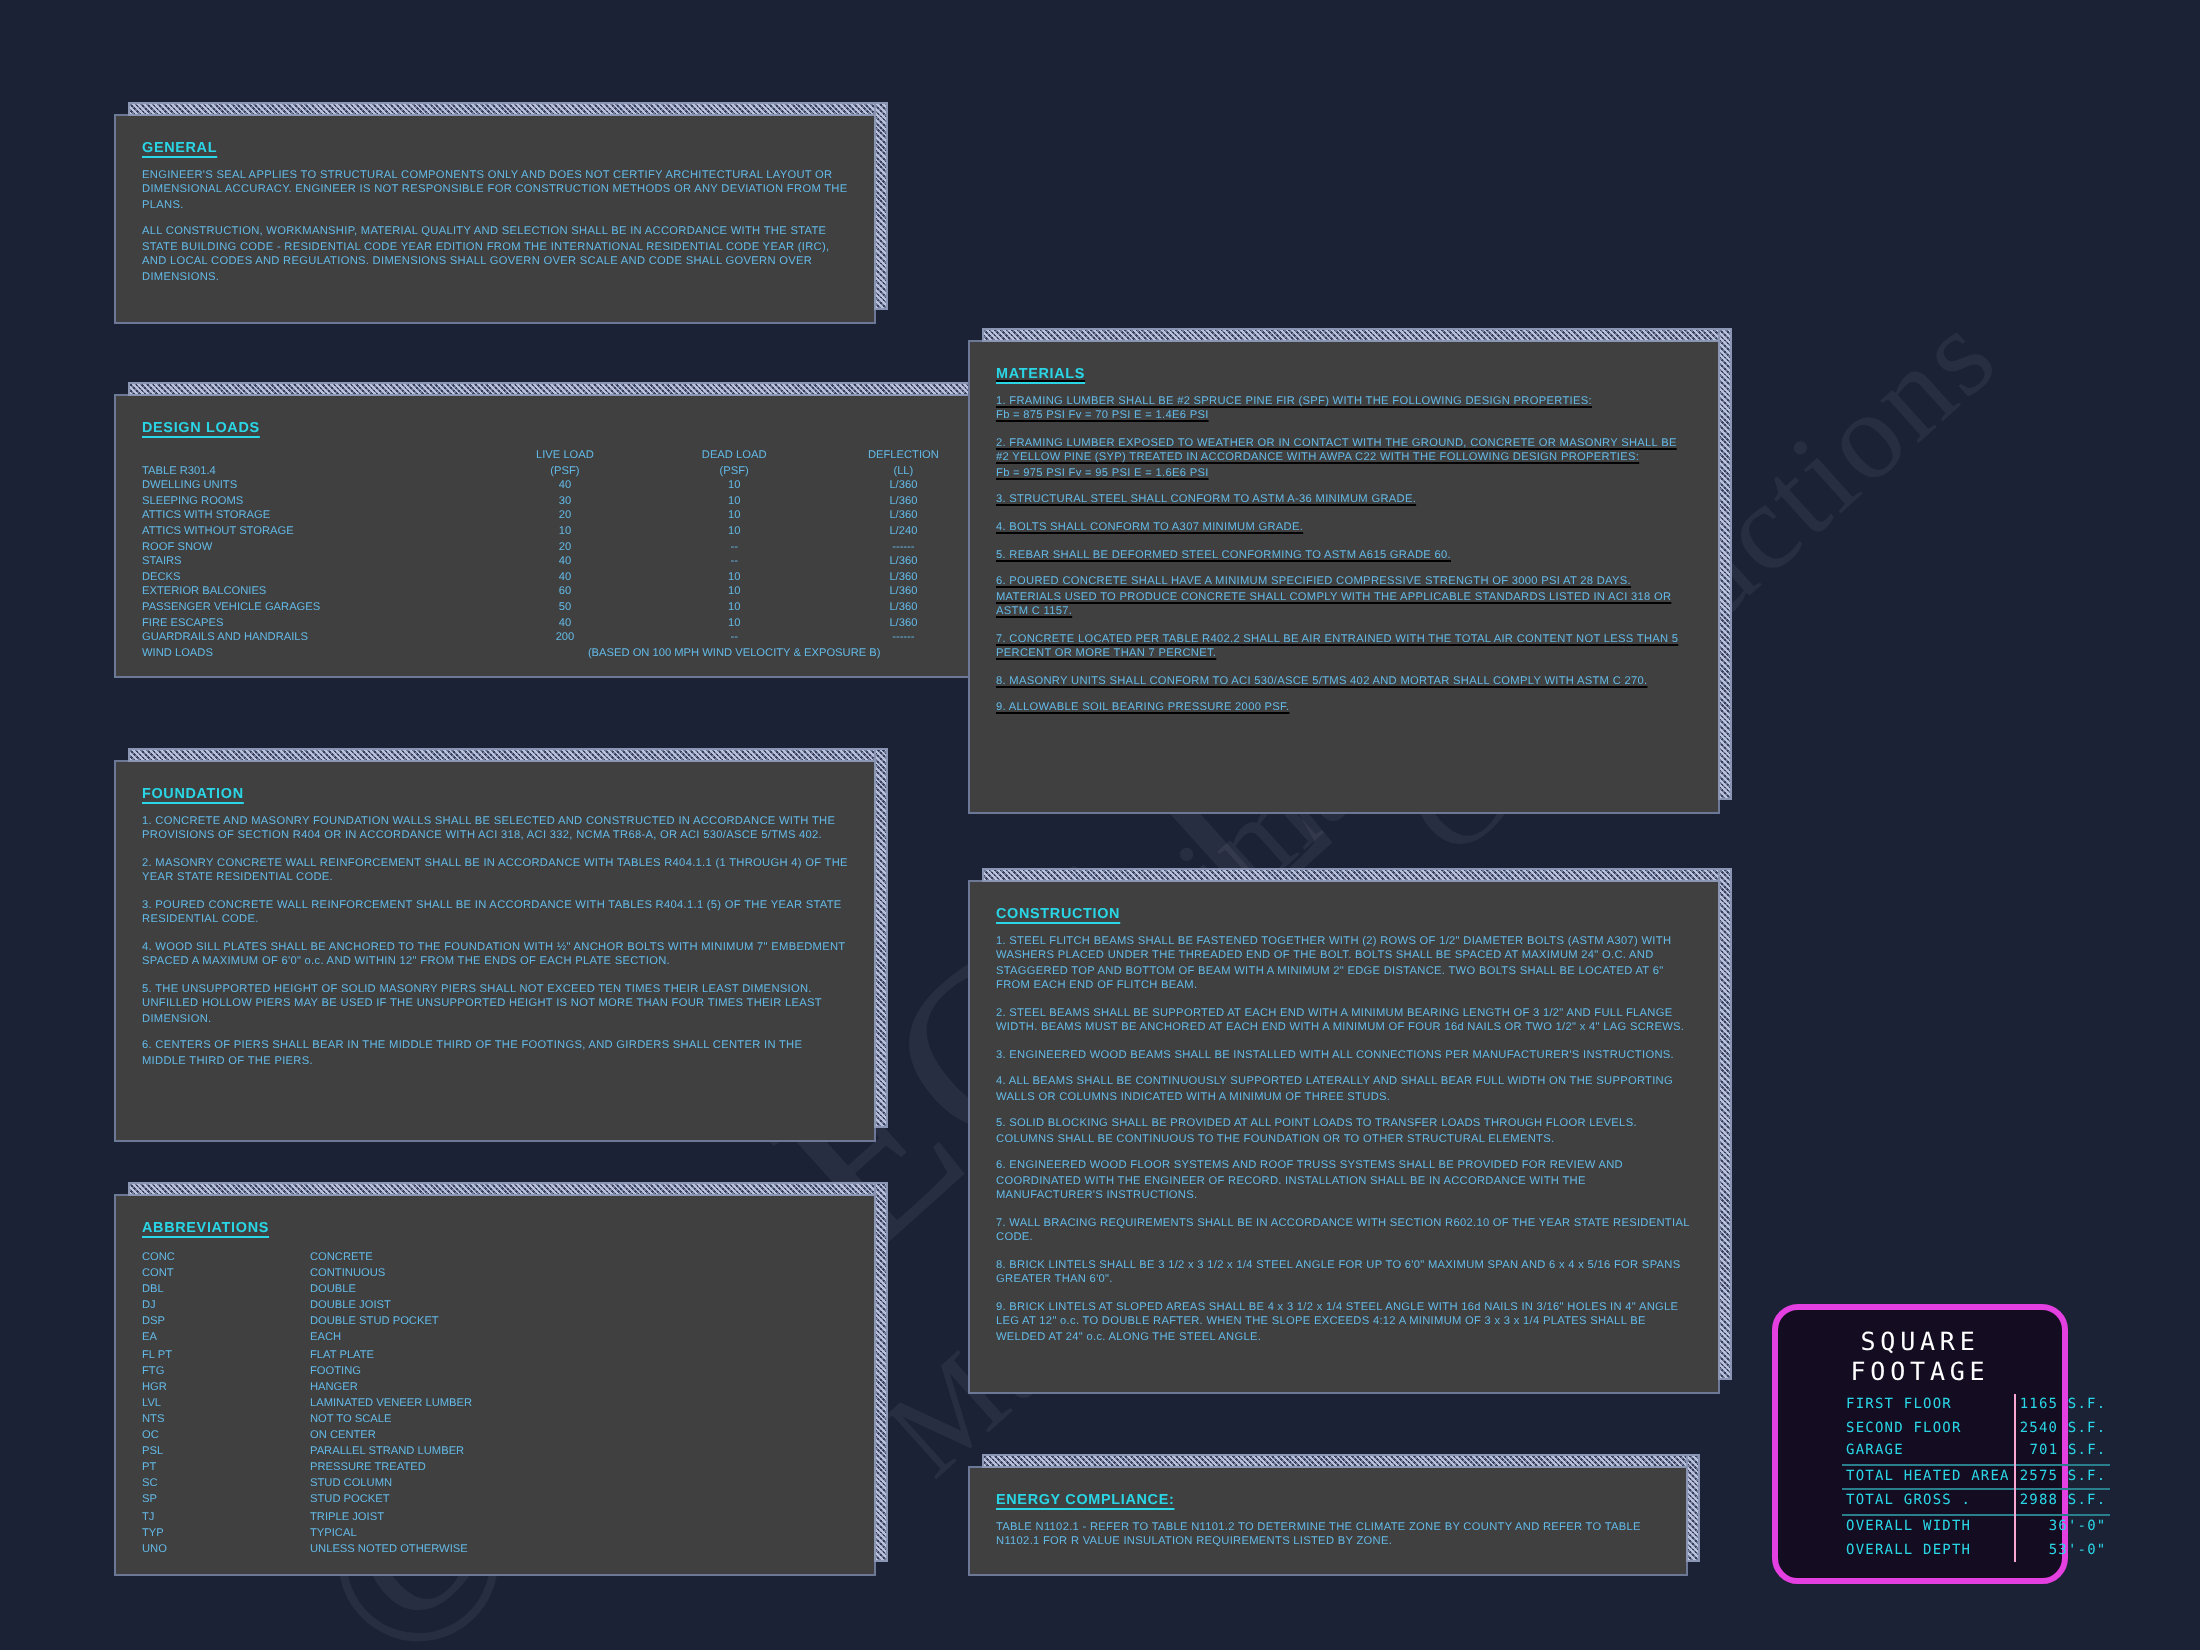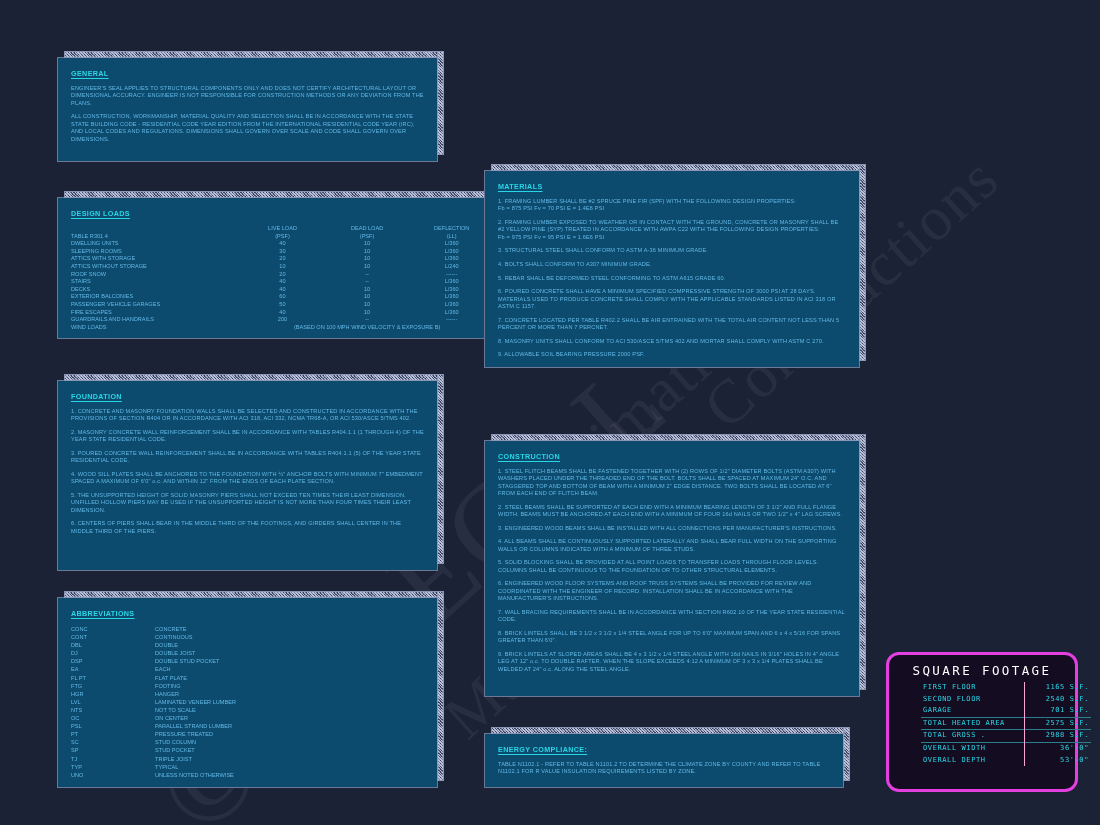--- a/index.html
+++ b/index.html
@@ -25,21 +25,21 @@
     letter-spacing:2px;
   }
   .wm-a{left:130px;top:760px;font-size:118px;transform:rotate(-42deg);}
   .wm-b{left:430px;top:700px;font-size:62px;transform:rotate(-42deg);}
   .wm-c{left:690px;top:390px;font-size:62px;transform:rotate(-42deg);}
   .wm-d{left:520px;top:470px;font-size:62px;transform:rotate(-42deg);}
 
   
   .panel{
     position:absolute;
-    background:#0c4a6e;
+    background:#404040;
     border:1px solid #6d7796;
     box-sizing:border-box;
     z-index:10;
   }
   
   .panel::before,.panel::after{
     content:"";position:absolute;pointer-events:none;
     background-image:
       repeating-linear-gradient(45deg,#b9c2da 0 1px,transparent 1px 2px),
       repeating-linear-gradient(-45deg,#6f7a99 0 1px,transparent 1px 2px);
@@ -78,21 +78,21 @@
   table.dl td.num{text-align:center;width:20%;}
   table.dl tr.head td{color:#63b9e6;}
 
   
   table.ab{border-collapse:collapse;color:#63b9e6;font-size:5.6px;}
   table.ab td{padding:0;line-height:8.1px;white-space:nowrap;}
   table.ab td.k{width:84px;}
 
   
   #sqft{
-    position:absolute;left:886px;top:652px;width:192px;height:140px;
+    position:absolute;left:886px;top:652px;width:148px;height:140px;
     background:#140d22;
     border:3px solid #e43fe0;
     border-radius:13px;
     box-sizing:border-box;
     z-index:12;
     padding:5px 8px 5px 8px;
   }
   #sqft .title{
     color:#ffffff;
     font-family:"DejaVu Sans Mono", monospace;
@@ -312,21 +312,21 @@
             <td>TYPICAL</td>
           </tr>
           <tr>
             <td class="k">UNO</td>
             <td>UNLESS NOTED OTHERWISE</td>
           </tr>
         </tbody>
     </table>
   </div>
 
-  <div class="panel pad" style="left:484px;top:170px;width:376px;height:198px;">
+  <div class="panel pad" style="left:484px;top:170px;width:376px;height:237px;text-decoration:underline;">
     <div class="hdr">MATERIALS</div>
     <div class="body-txt" id="materials-body">
         <p class="para" style="margin-bottom: 0px;">1. FRAMING LUMBER SHALL BE #2 SPRUCE PINE FIR (SPF) WITH THE FOLLOWING DESIGN PROPERTIES:</p>
         <p class="para">Fb = 875 PSI     Fv = 70 PSI     E = 1.4E6 PSI</p>
         <p class="para" style="margin-bottom: 0px;">2. FRAMING LUMBER EXPOSED TO WEATHER OR IN CONTACT WITH THE GROUND, CONCRETE OR MASONRY SHALL BE #2 YELLOW PINE (SYP) TREATED IN ACCORDANCE WITH AWPA C22 WITH THE FOLLOWING DESIGN PROPERTIES:</p>
         <p class="para">Fb = 975 PSI     Fv = 95 PSI     E = 1.6E6 PSI</p>
         <p class="para">3. STRUCTURAL STEEL SHALL CONFORM TO ASTM A-36 MINIMUM GRADE.</p>
         <p class="para">4. BOLTS SHALL CONFORM TO A307 MINIMUM GRADE.</p>
         <p class="para">5. REBAR SHALL BE DEFORMED STEEL CONFORMING TO ASTM A615 GRADE 60.</p>
         <p class="para">6. POURED CONCRETE SHALL HAVE A MINIMUM SPECIFIED COMPRESSIVE STRENGTH OF 3000 PSI AT 28 DAYS.  MATERIALS USED TO PRODUCE CONCRETE SHALL COMPLY WITH THE APPLICABLE STANDARDS LISTED IN ACI 318 OR ASTM C 1157.</p>

